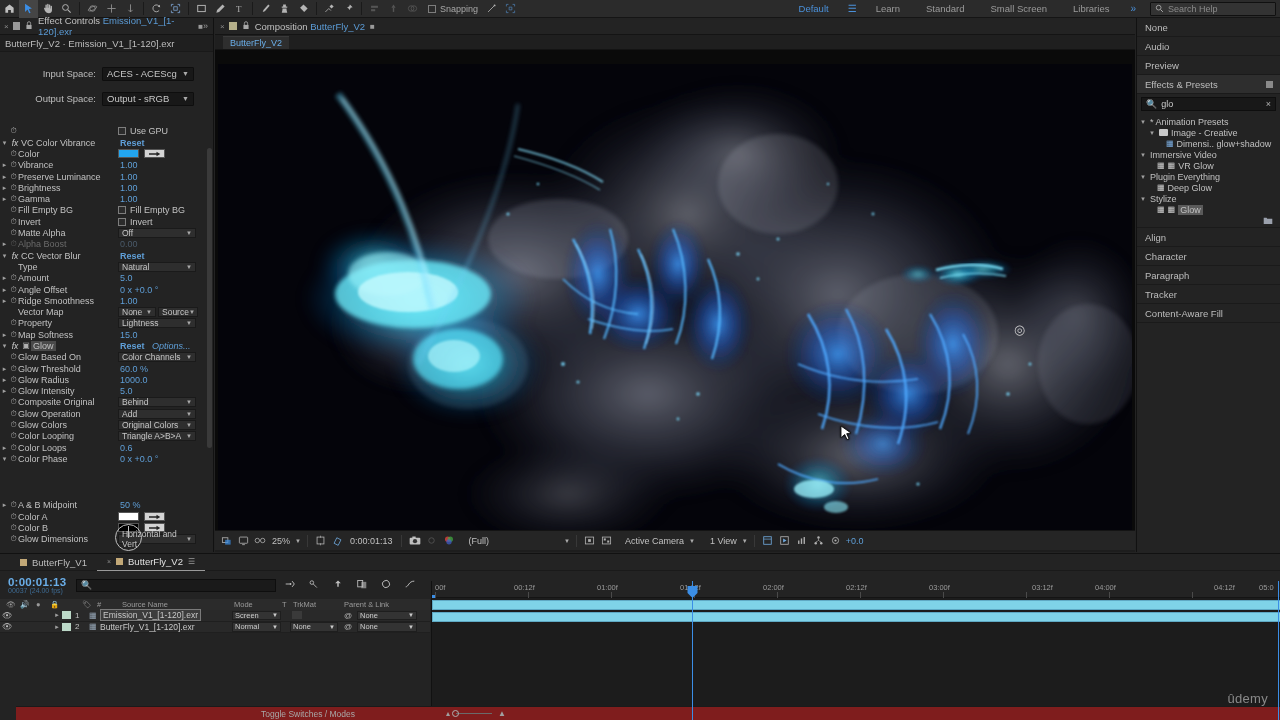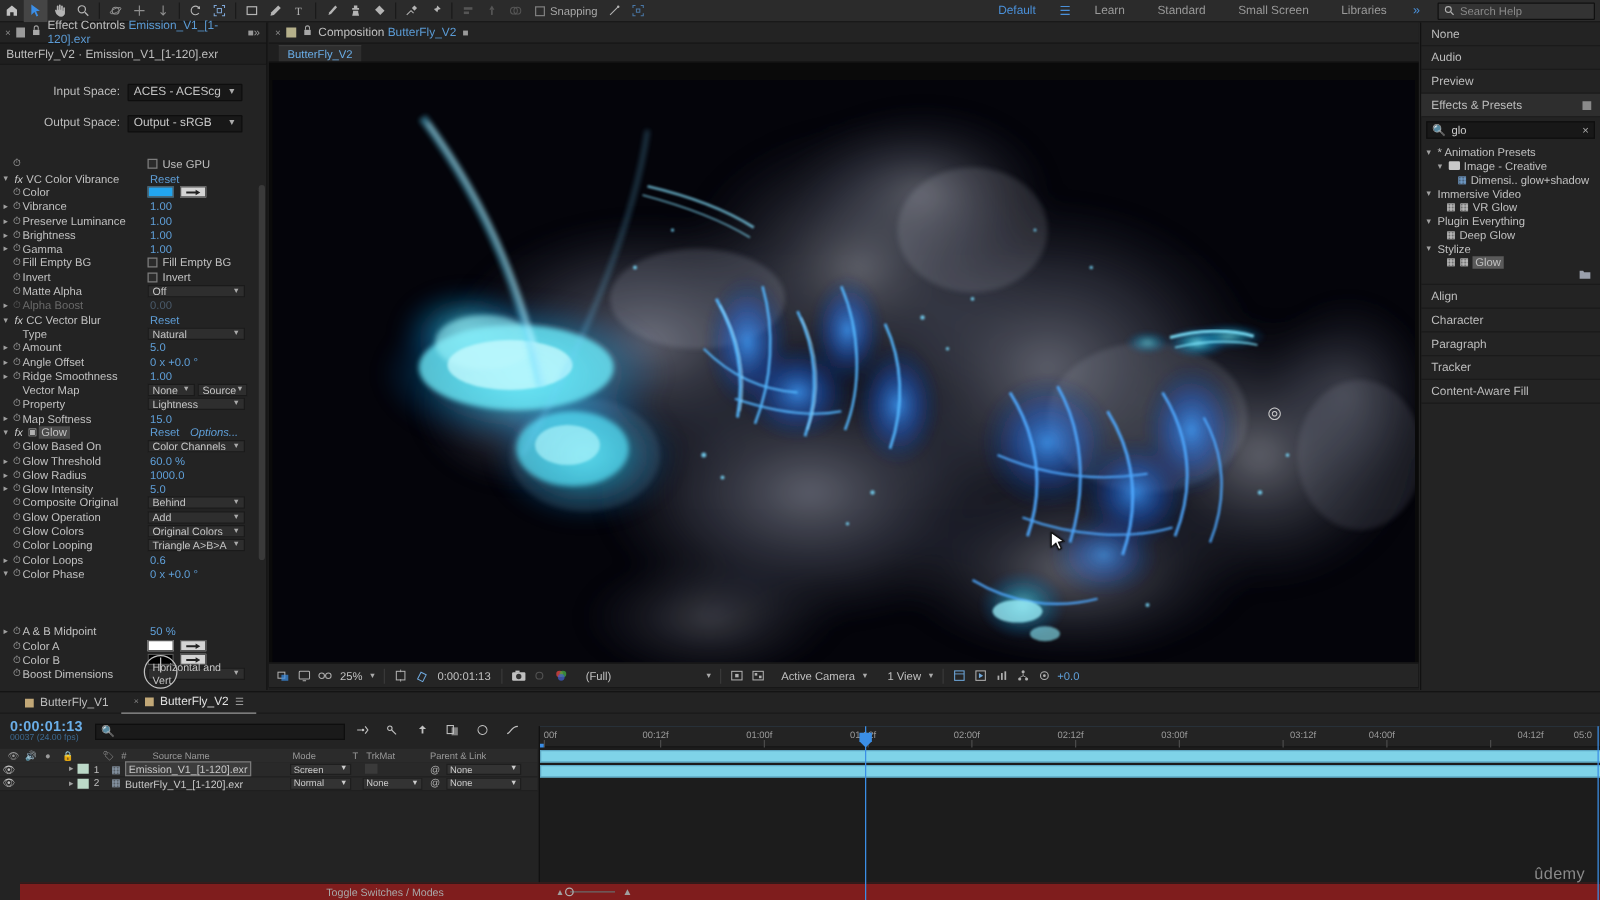--- a/index.html
+++ b/index.html
@@ -64,21 +64,21 @@
 
   .ec-list { position: absolute; top: 73px; left: 0; width: 214px; }
   .prow { height: 11.3px; display: flex; align-items: center; font-size: 9px; position: relative; }
   .prow .twirl { width: 9px; text-align: center; color: #a0a0a0; font-size: 7px; }
   .prow .sw { width: 9px; text-align: center; color: #b0b0b0; font-size: 8px; }
   .prow .fx { color: #d0d0d0; font-style: italic; font-size: 8.5px; width: 12px; text-align:center;}
   .prow .pname { color: #c2c2c2; }
   .prow .pname.dim { color: #6a6a6a; }
   .prow .pval { position: absolute; left: 120px; color: #5f9fd8; font-size: 9px; }
   .prow .pval.dim { color: #4a5a6a; }
-  .prow .reset { position: absolute; left: 120px; color: #5f9fd8; font-size: 9px; }
+  .prow .reset { position: absolute; left: 120px; color: #5f9fd8; font-size: 9px; font-weight: bold; }
   .prow .opts { position: absolute; left: 152px; color: #5f9fd8; font-size: 9px; font-style: italic; }
   .ddsm { position: absolute; left: 118px; width: 78px; height: 10px; background: #2e2e2e; border:1px solid #1a1a1a; display:flex; align-items:center; padding:0 3px; font-size:8.5px; color:#c6c6c6;}
   .ddsm .arw { margin-left:auto; font-size:6px; color:#aaa;}
   .ddsm2 { position: absolute; left: 118px; width: 38px; }
   .ddsm3 { position: absolute; left: 158px; width: 40px; }
   .chkrow { position: absolute; left: 118px; display: flex; align-items: center; gap: 4px; font-size: 9px; color: #c2c2c2;}
   .swatch { position: absolute; left: 118px; width: 21px; height: 9px; border: 1px solid #555; }
   .eyedrop { position: absolute; left: 144px; width: 21px; height: 9px; background: #d4d4d4; border: 1px solid #555; display:flex; align-items:center; justify-content:center;}
   .fxsel { background: #4a4a4a; padding: 0 2px; }
   .dial { position: absolute; left: 115px; top: 472px; width: 27px; height: 27px; border-radius: 50%; border: 1px solid #c0c0c0; }
@@ -630,21 +630,21 @@
             <span class="swatch" style="background:#000000"></span>
             <span class="eyedrop">
               <svg width="14" height="6" viewBox="0 0 18 8">
                 <path fill="#222" d="M1 3h10v2H1zM11 1l5 3-5 3z"></path>
               </svg>
             </span>
           </div>
         <div class="prow">
             <span class="twirl"></span>
             <span class="sw">⏱</span>
-            <span class="pname">Boost Dimensions</span>
+            <span class="pname">Glow Dimensions</span>
             <span class="ddsm">
               <span>Horizontal and Vert</span>
               <span class="arw">▼</span>
             </span>
           </div>
       </div>
       <div class="dial"></div>
       <div class="ec-scroll"></div>
     </div>
   </div>

